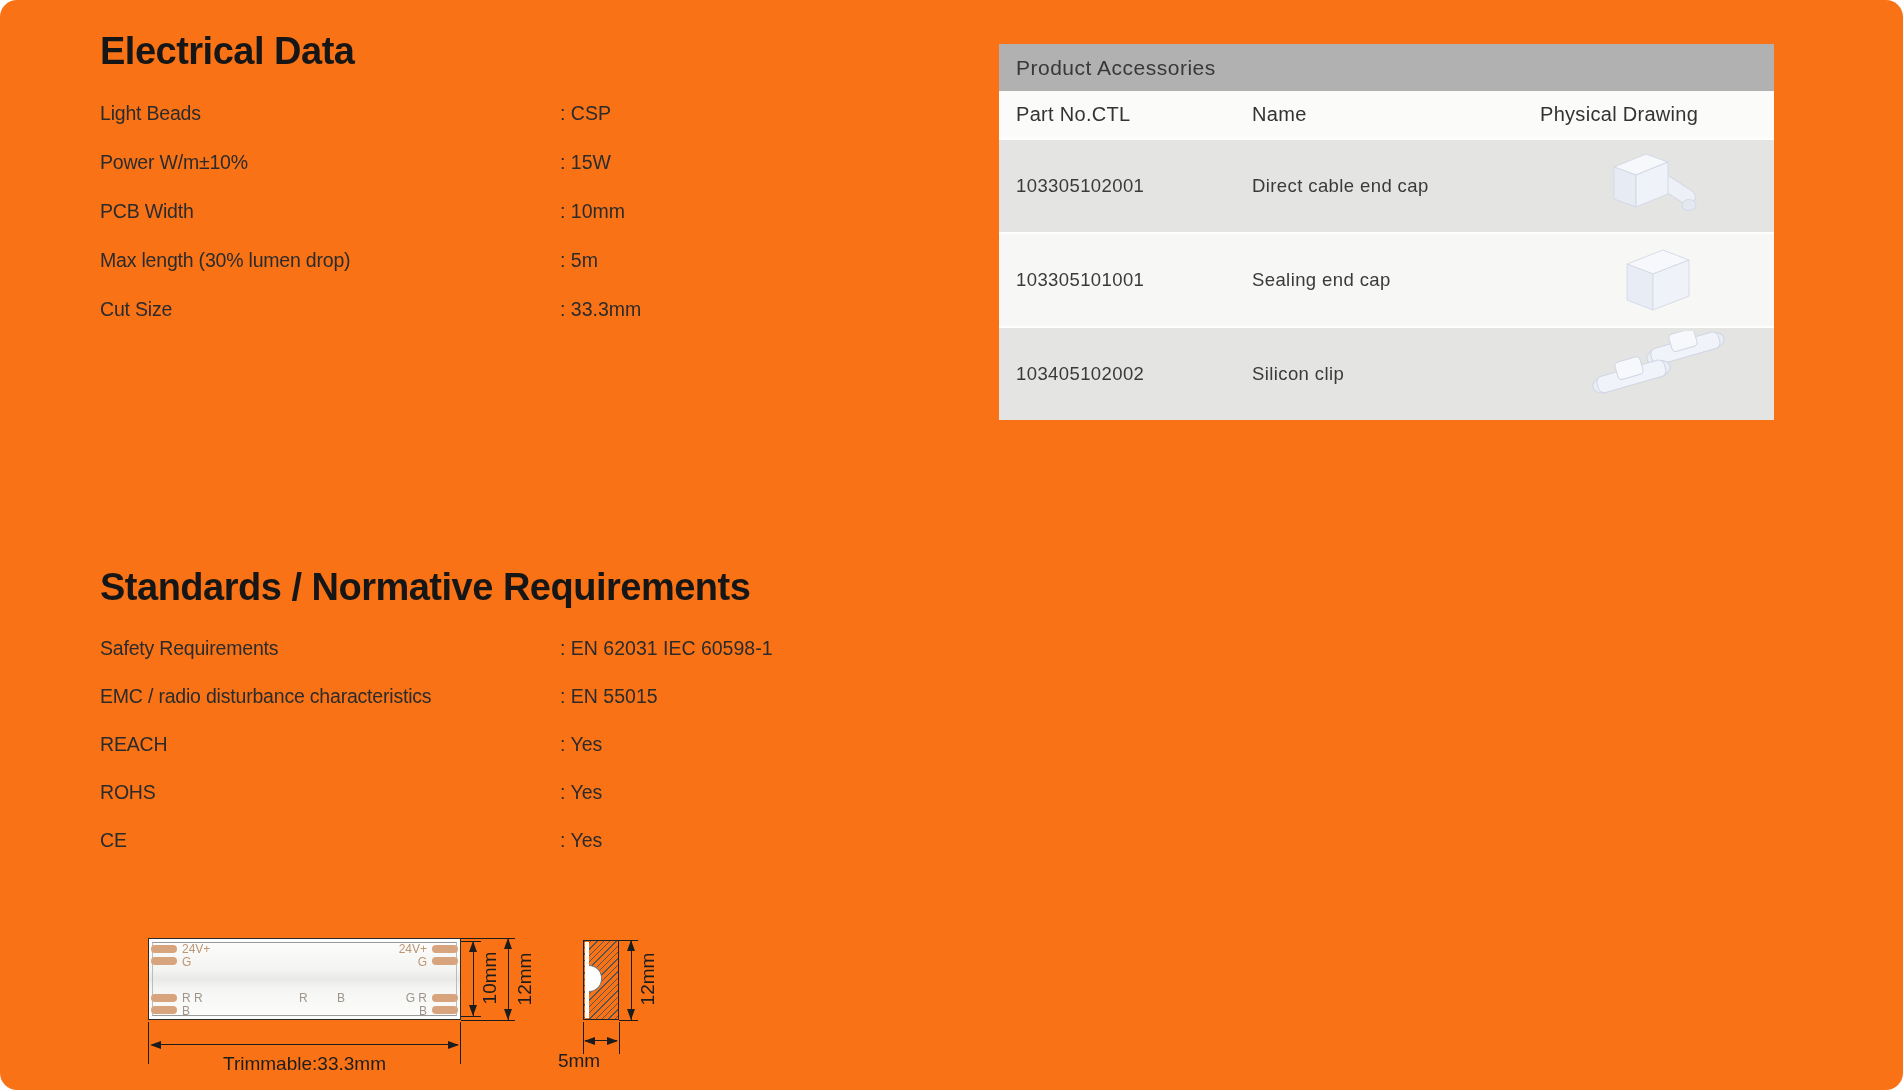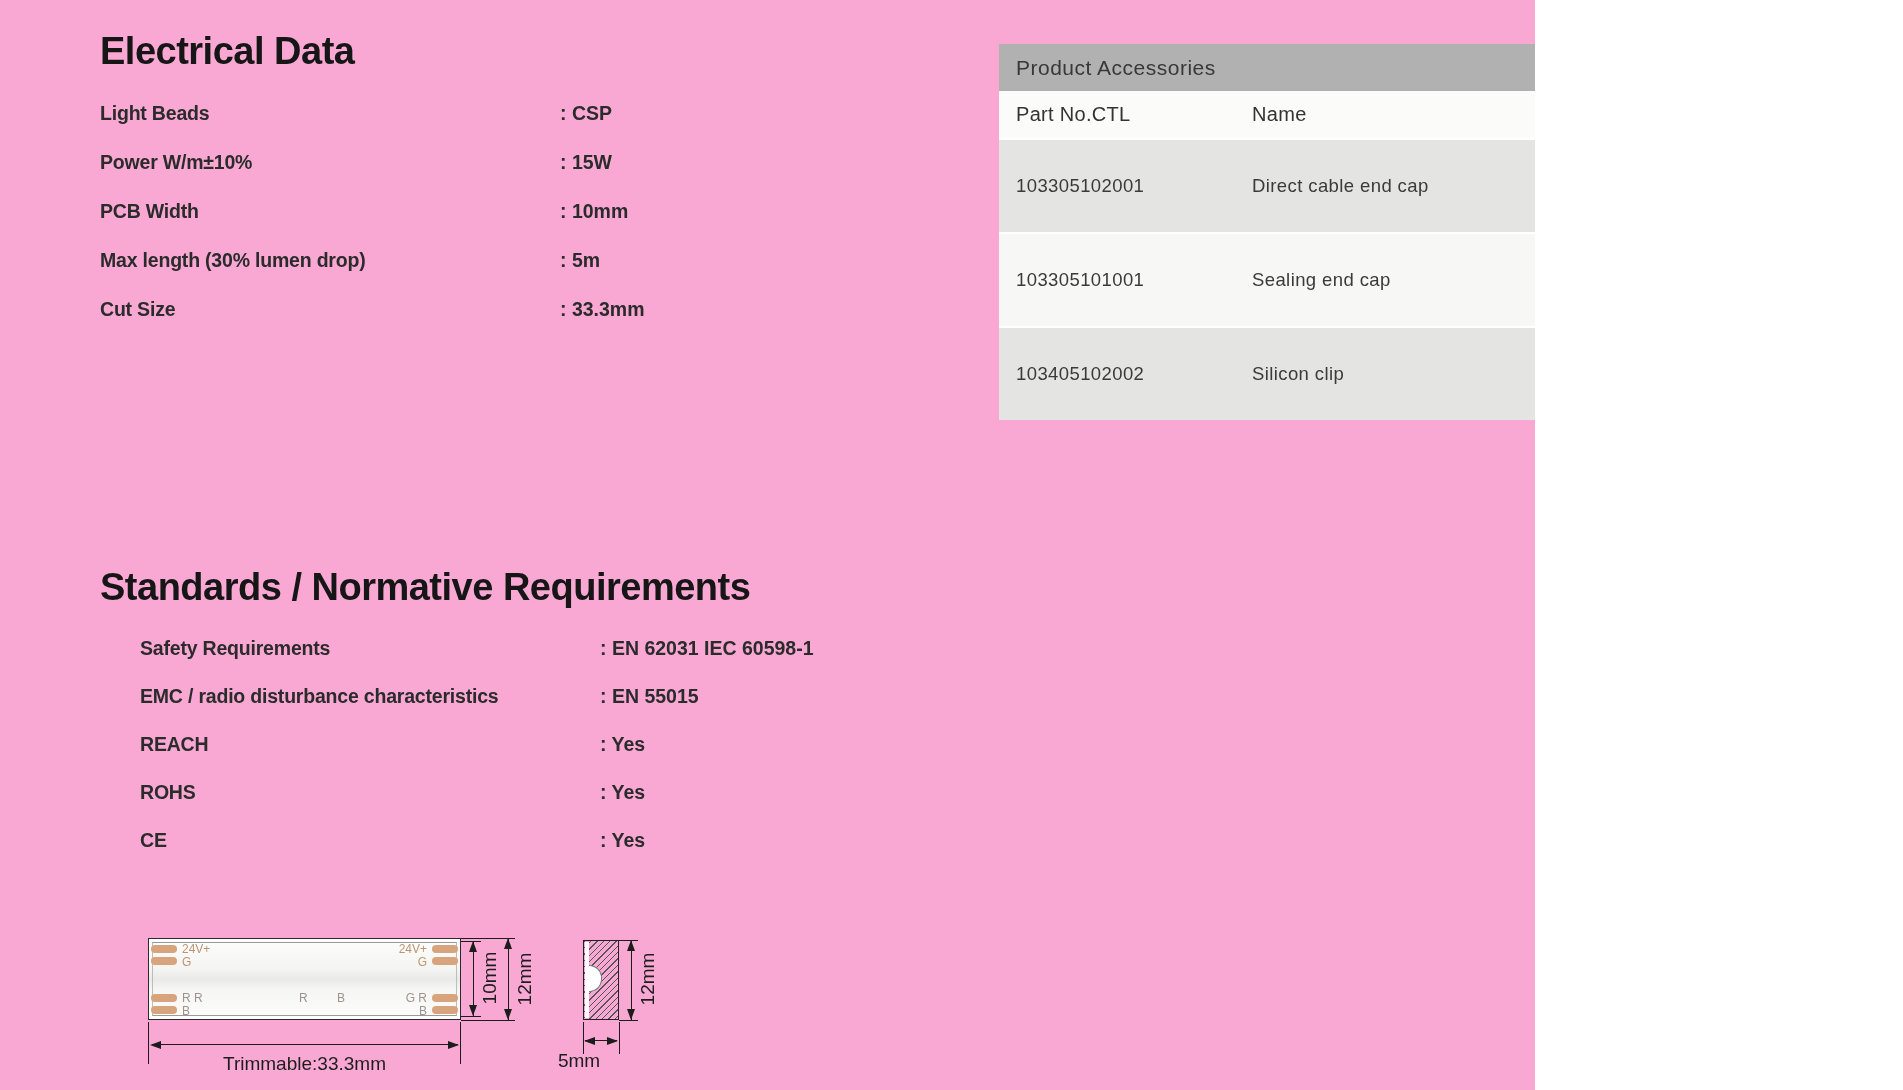--- a/index.html
+++ b/index.html
@@ -1,28 +1,28 @@
 <!DOCTYPE html>
 <html><head>
 <meta charset="utf-8">
 <style>
   * { margin:0; padding:0; box-sizing:border-box; }
   html,body { background:#fff; }
   .page {
-    position:relative; width:1535px; height:1090px; background:#f9a8d4;
-    font-family:"Liberation Sans", sans-serif; color:#2d2d2d; overflow:hidden;
+    position:relative; width:1903px; height:1090px; background:#f97316;
+    font-family:"Liberation Sans", sans-serif; color:#2d2d2d; overflow:hidden;border-radius:17px;
   }
   
   .sec-title {
     position:absolute; left:100px; font-size:38px; font-weight:800;
     letter-spacing:-0.5px; color:#161616; white-space:nowrap;
   }
   .spec-list { position:absolute; left:100px; width:660px; }
-  .spec-row { position:relative; height:49px; display:flex; align-items:center;font-weight:bold; }
-  .std .spec-row { height:48px;margin-left:40px; }
+  .spec-row { position:relative; height:49px; display:flex; align-items:center; }
+  .std .spec-row { height:48px; }
   .spec-label { font-size:19.5px; color:#2b2b2b; letter-spacing:-0.2px; }
   .spec-value { position:absolute; left:460px; font-size:19.5px; color:#2b2b2b; white-space:nowrap; }
   
   .acc-table { position:absolute; left:999px; top:44px; width:775px; }
   .acc-band {
     height:47px; background:#b1b1b1; display:flex; align-items:center;
     padding-left:17px; font-size:21px; color:#383838; letter-spacing:0.5px;
   }
   .acc-cols, .acc-row {
     display:grid; grid-template-columns:236px 288px 1fr;

